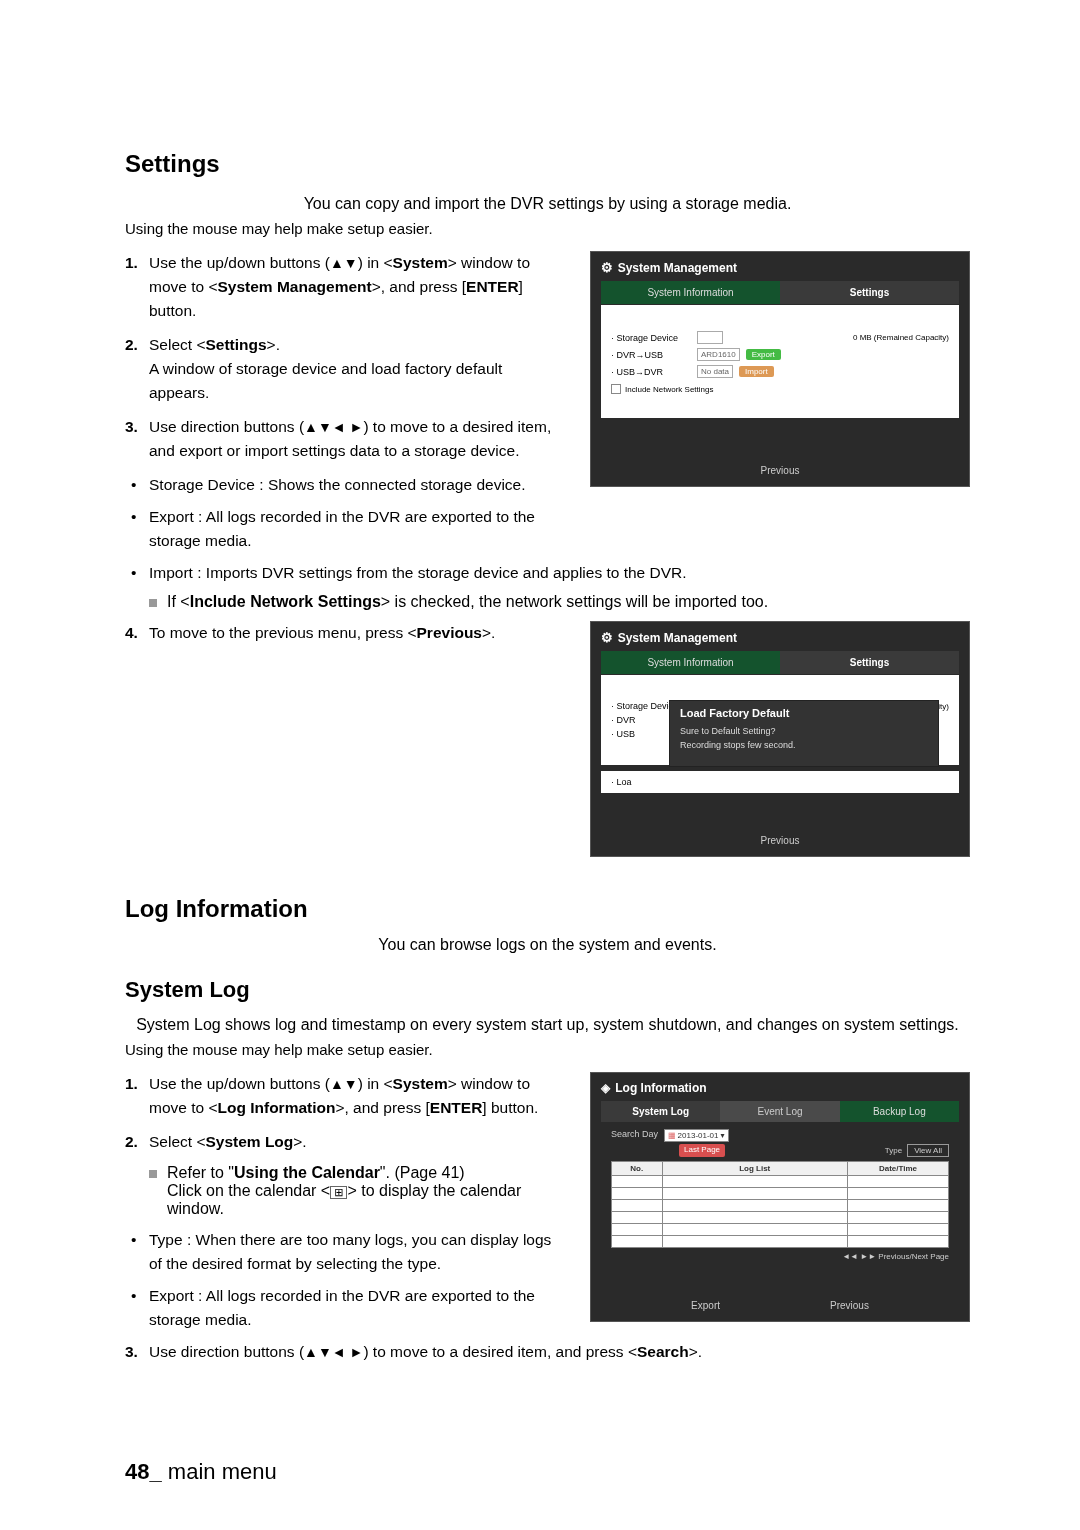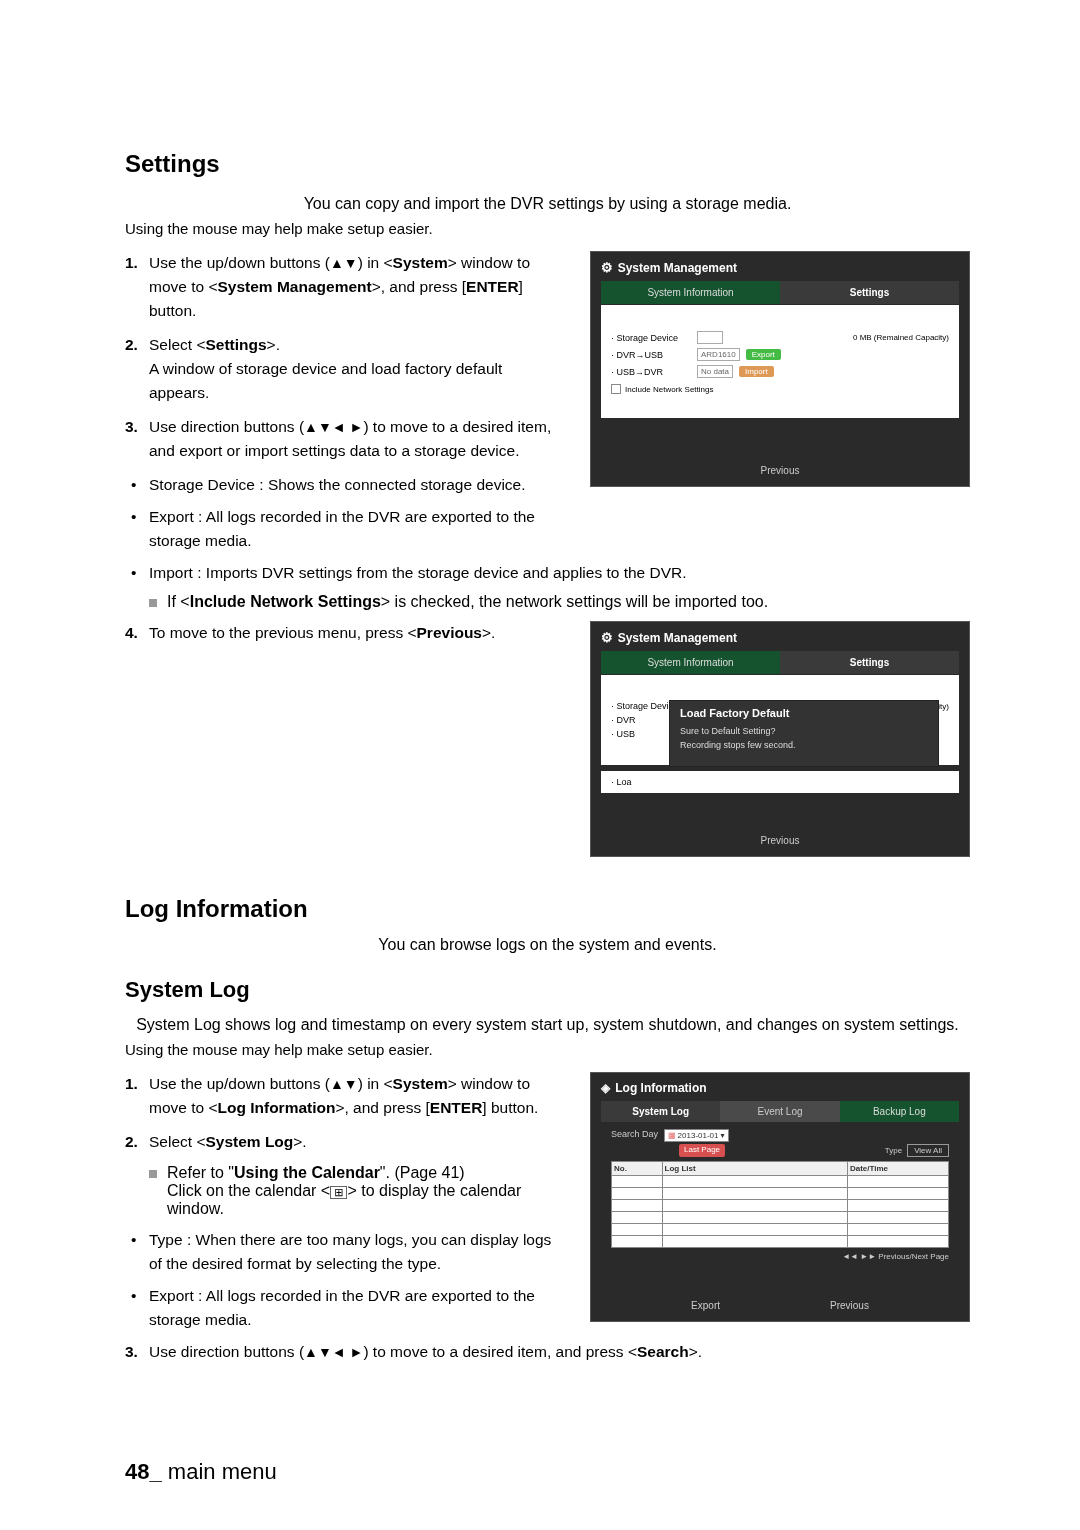--- a/index.html
+++ b/index.html
@@ -56,21 +56,21 @@
     
     .logshot { border: 1px solid #555; background: #2a2a2a; color: #fff; padding: 8px 10px 10px 10px; font-size: 10px; height: 250px; position: relative; }
     .logtabrow .tab { padding: 5px 4px; }
     .logbody { padding: 6px 10px 4px 10px; color: #ccc; font-size: 9px; }
     .sd-row { display: flex; gap: 6px; margin-bottom: 2px; }
     .datebox { border: 1px solid #888; background: #fff; color: #333; padding: 1px 3px; font-size: 8px; display: flex; align-items: center; gap: 2px; }
     .fp { background: #d84f4f; color: #fff; font-size: 8px; padding: 1px 5px; border-radius: 2px; margin-left: 68px; }
     .typebox { margin-left: auto; font-size: 8px; display: flex; align-items: center; gap: 5px; }
     .typebox .sel { border: 1px solid #999; padding: 1px 6px; font-size: 8px; }
     .tbl { width: 100%; border-collapse: collapse; margin-top: 4px; }
-    .tbl th, .tbl td { border: 1px solid #888; font-size: 8px; padding: 2px; text-align: left; background: #fff; color: #333; }
+    .tbl th, .tbl td { border: 1px solid #888; font-size: 8px; padding: 2px; text-align: center; background: #fff; color: #333; }
     .tbl th { background: #f0f0f0; }
     .tbl td { height: 12px; }
     .pnp { text-align: right; font-size: 8px; margin-top: 4px; }
     .botbtns { position: absolute; bottom: 10px; left: 0; right: 0; display: flex; justify-content: center; gap: 110px; color: #ccc; font-size: 10px; }
     .footer { position: absolute; bottom: 45px; left: 125px; font-size: 22px; }
     .footer .pn { font-weight: bold; }
     .calendar-icon { display: inline-block; border: 1px solid #666; padding: 0 3px; font-size: 11px; line-height: 1; }
   </style>
 </head>
 <body>

